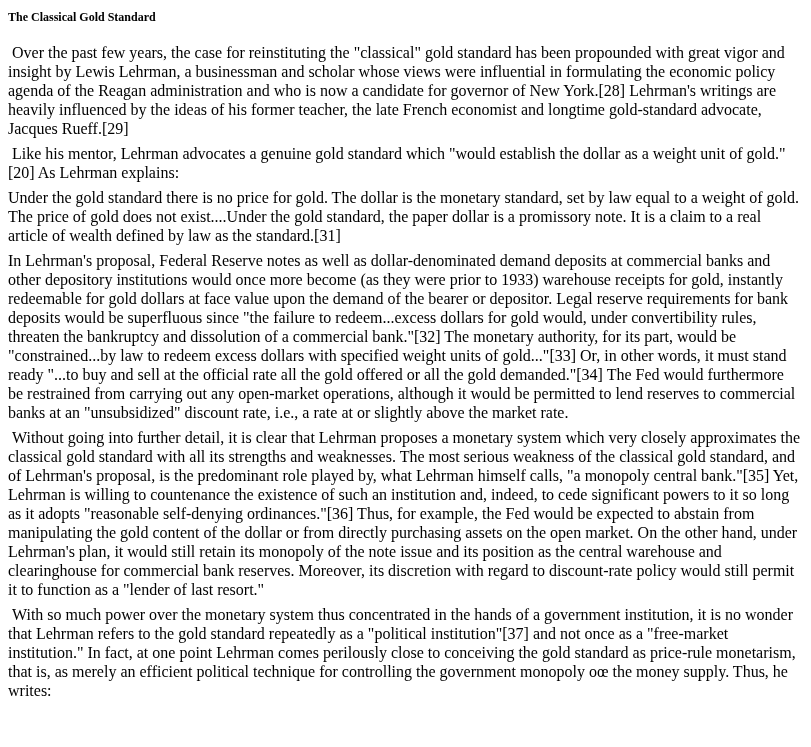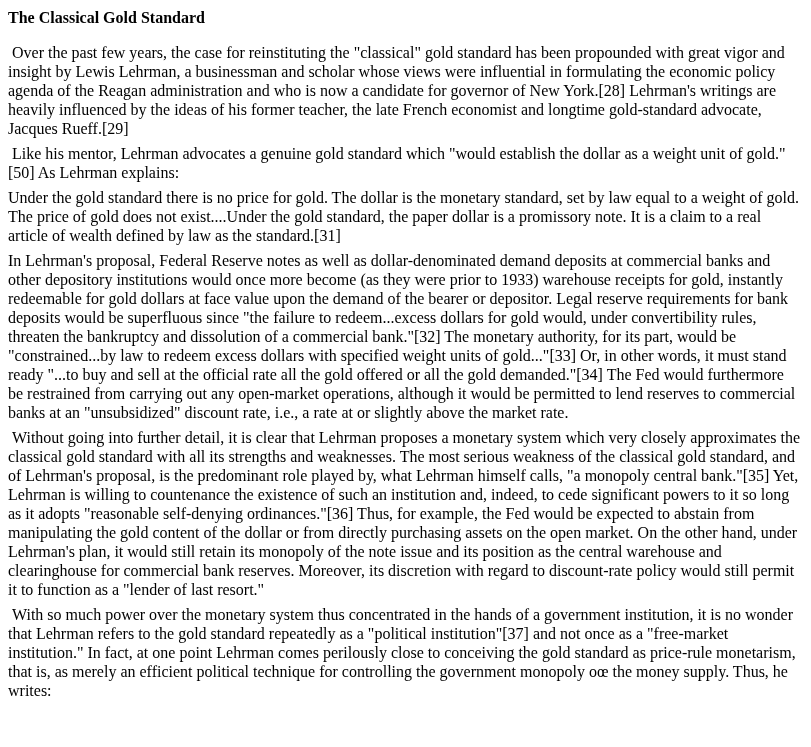--- a/index.html
+++ b/index.html
@@ -7,21 +7,21 @@
   }
   body {
     margin: 8px;
     width: 795px;
     color: #000000;
     font-family: "Liberation Serif", serif;
     font-size: 16px;
     line-height: 19px;
   }
   .heading {
-    font-size: 16px;
+    font-size: 12px;
     line-height: 19px;
     font-weight: bold;
     margin: 0 0 16px 0;
   }
   .para {
     margin: 6px 0;
   }
   .para:last-child {
     margin-bottom: 8px;
   }
@@ -31,21 +31,21 @@
   }
 </style>
 </head>
 <body>
 
 <main>
   <h1 class="heading">The Classical Gold Standard</h1>
 
   <p class="para lead-space">Over the past few years, the case for reinstituting the "classical" gold standard has been propounded with great vigor and insight by Lewis Lehrman, a businessman and scholar whose views were influential in formulating the economic policy agenda of the Reagan administration and who is now a candidate for governor of New York.[28] Lehrman's writings are heavily influenced by the ideas of his former teacher, the late French economist and longtime gold-standard advocate, Jacques Rueff.[29]</p>
 
-  <p class="para lead-space">Like his mentor, Lehrman advocates a genuine gold standard which "would establish the dollar as a weight unit of gold."[50] As Lehrman explains:</p>
+  <p class="para lead-space">Like his mentor, Lehrman advocates a genuine gold standard which "would establish the dollar as a weight unit of gold."[20] As Lehrman explains:</p>
 
   <p class="para">Under the gold standard there is no price for gold. The dollar is the monetary standard, set by law equal to a weight of gold. The price of gold does not exist....Under the gold standard, the paper dollar is a promissory note. It is a claim to a real article of wealth defined by law as the standard.[31]</p>
 
   <p class="para">In Lehrman's proposal, Federal Reserve notes as well as dollar-denominated demand deposits at commercial banks and other depository institutions would once more become (as they were prior to 1933) warehouse receipts for gold, instantly redeemable for gold dollars at face value upon the demand of the bearer or depositor. Legal reserve requirements for bank deposits would be superfluous since "the failure to redeem...excess dollars for gold would, under convertibility rules, threaten the bankruptcy and dissolution of a commercial bank."[32] The monetary authority, for its part, would be "constrained...by law to redeem excess dollars with specified weight units of gold..."[33] Or, in other words, it must stand ready "...to buy and sell at the official rate all the gold offered or all the gold demanded."[34] The Fed would furthermore be restrained from carrying out any open-market operations, although it would be permitted to lend reserves to commercial banks at an "unsubsidized" discount rate, i.e., a rate at or slightly above the market rate.</p>
 
   <p class="para lead-space">Without going into further detail, it is clear that Lehrman proposes a monetary system which very closely approximates the classical gold standard with all its strengths and weaknesses. The most serious weakness of the classical gold standard, and of Lehrman's proposal, is the predominant role played by, what Lehrman himself calls, "a monopoly central bank."[35] Yet, Lehrman is willing to countenance the existence of such an institution and, indeed, to cede significant powers to it so long as it adopts "reasonable self-denying ordinances."[36] Thus, for example, the Fed would be expected to abstain from manipulating the gold content of the dollar or from directly purchasing assets on the open market. On the other hand, under Lehrman's plan, it would still retain its monopoly of the note issue and its position as the central warehouse and clearinghouse for commercial bank reserves. Moreover, its discretion with regard to discount-rate policy would still permit it to function as a "lender of last resort."</p>
 
   <p class="para lead-space">With so much power over the monetary system thus concentrated in the hands of a government institution, it is no wonder that Lehrman refers to the gold standard repeatedly as a "political institution"[37] and not once as a "free-market institution." In fact, at one point Lehrman comes perilously close to conceiving the gold standard as price-rule monetarism, that is, as merely an efficient political technique for controlling the government monopoly oœ the money supply. Thus, he writes:</p>
 </main>
 

